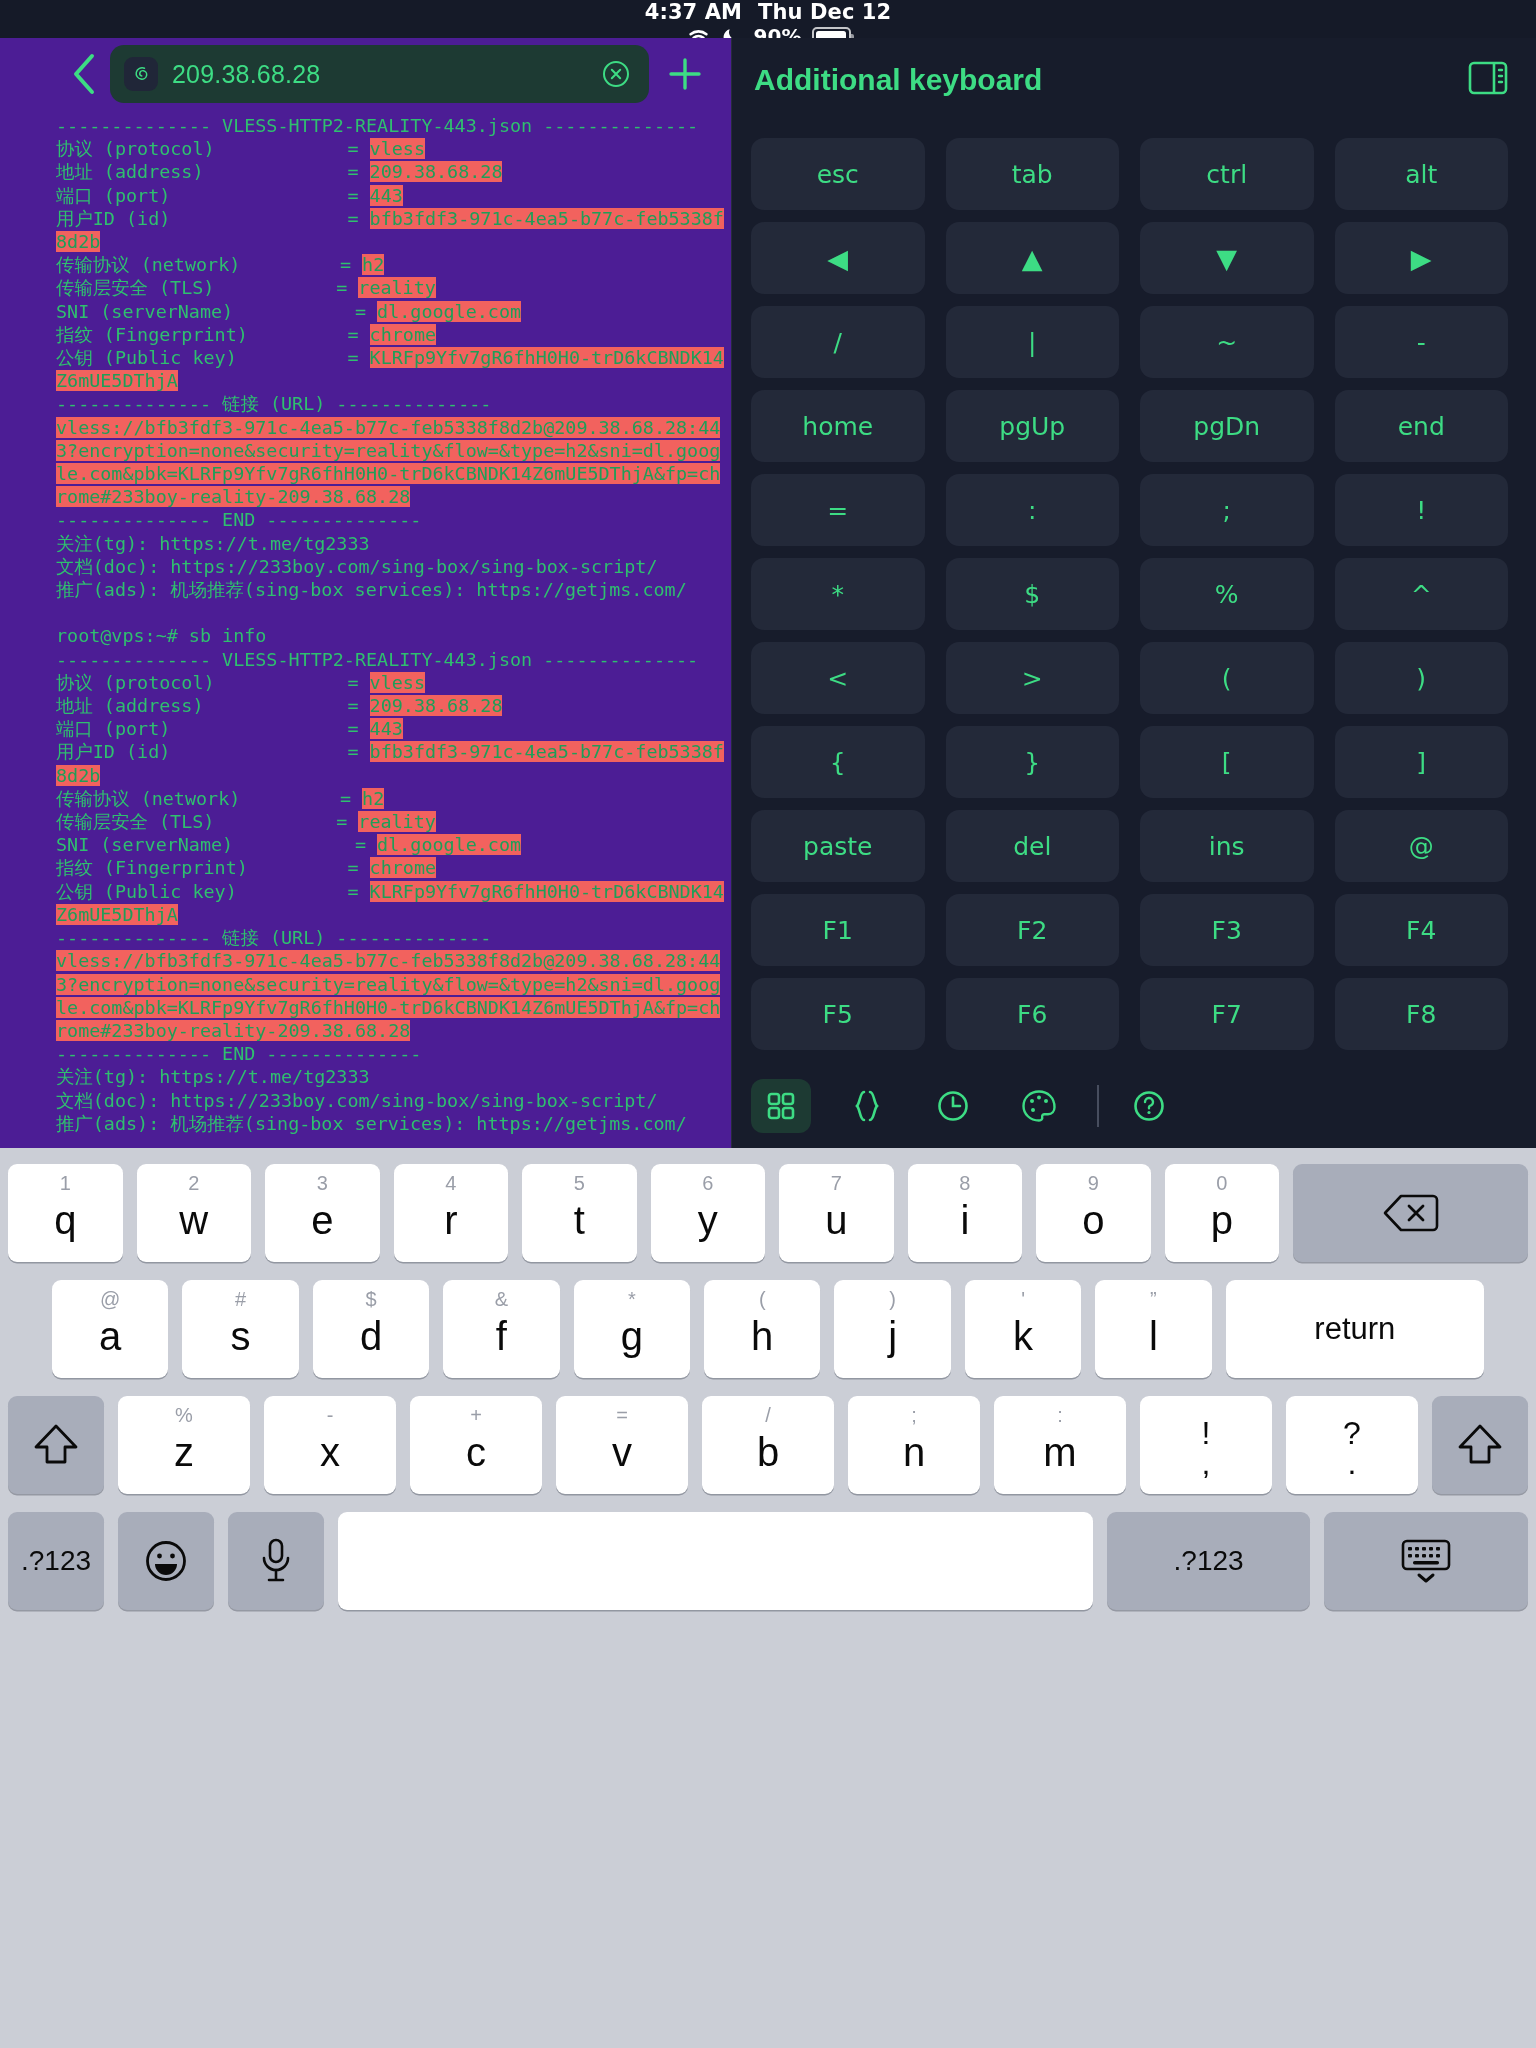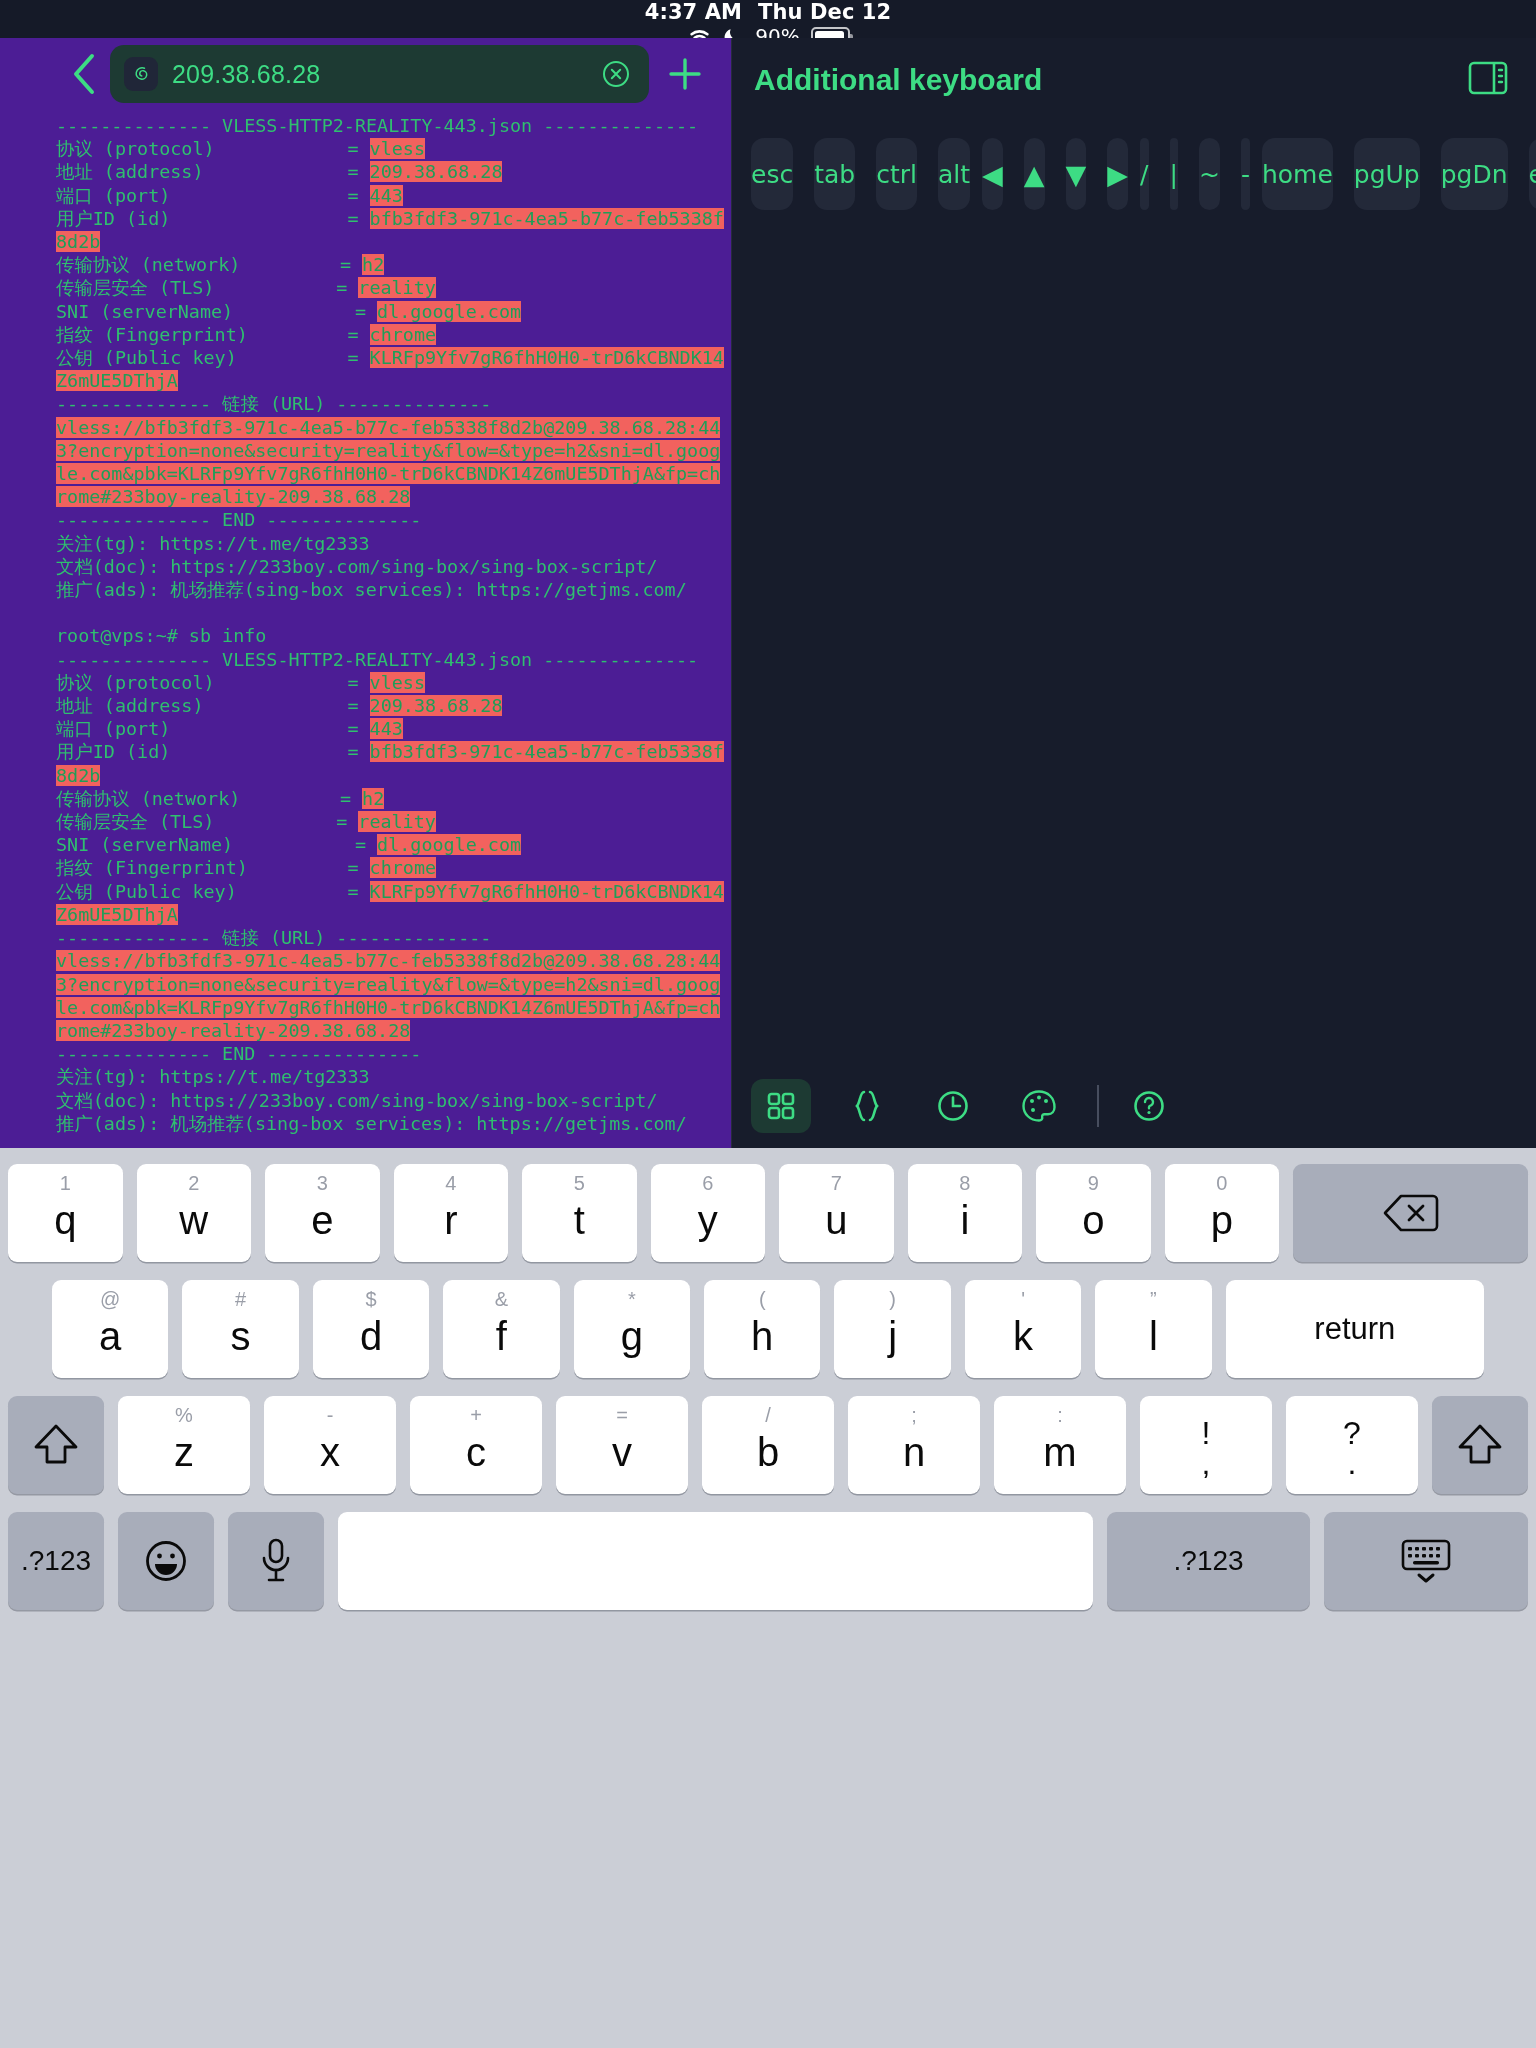--- a/index.html
+++ b/index.html
@@ -12,21 +12,21 @@
   #root { position: relative; width: 1536px; height: 2048px; background: #151a28; }
 
   
   .statusbar {
     position: absolute; top: 0; left: 0; width: 1536px; height: 38px;
     display: flex; align-items: center; justify-content: space-between;
     padding: 0 26px; color: #ffffff; flex-direction: column;
   }
   .sb-left { display: flex; align-items: center; gap: 16px;
     font-size: 21px; font-weight: 600; letter-spacing: .1px; }
-  .sb-right { display: flex; align-items: center; gap: 11px; font-size: 20px; font-weight: 400; }
+  .sb-right { display: flex; align-items: center; gap: 11px; font-size: 20px; font-weight: 700; }
   .sb-right svg { display: block; }
   .batt { width: 39px; height: 19px; border: 2.2px solid rgba(255,255,255,.75);
     border-radius: 5px; position: relative; }
   .batt::after { content:""; position:absolute; right:-5px; top:5.5px; width:3px;height:7px;
     background: rgba(255,255,255,.55); border-radius: 0 2px 2px 0; }
   .batt i { position:absolute; left:2px; top:2px; bottom:2px; width:84%;
     background:#fff; border-radius:2.5px; display:block; }
 
   
   .term-pane {
@@ -80,21 +80,21 @@
     padding: 0 28px 0 22px;
   }
   .kb-title { color: #3ddc84; font-size: 30px; font-weight: 700;
     font-family: "Liberation Sans", sans-serif; }
   .kb-toprow { display: flex; gap: 22px; padding: 10px 28px 0 19px; }
   .kb-topbtn {
     flex: 1 1 0; height: 58px; background: #232939; border-radius: 13px;
     display: flex; align-items: center; justify-content: center; gap: 13px;
     color: #3ddc84; font-size: 24px; font-family: "Liberation Sans", sans-serif;
   }
-  .kb-grid { padding: 16px 28px 0 19px; display: flex; flex-direction: row; gap: 12px;
+  .kb-grid { padding: 16px 28px 0 19px; display: flex; flex-direction: column; gap: 12px;
     flex: 1 1 auto; overflow: hidden; }
   .kb-row { display: flex; gap: 21px; }
   .kkey {
     flex: 1 1 0; height: 72px; background: #232939; border-radius: 13px;
     display: flex; align-items: center; justify-content: center;
     color: #3ddc84; font-size: 25px; font-family: "DejaVu Sans", sans-serif;
   }
   .kkey.sym { font-size: 27px; }
   .kb-footer {
     height: 78px; display: flex; align-items: center; gap: 0;

